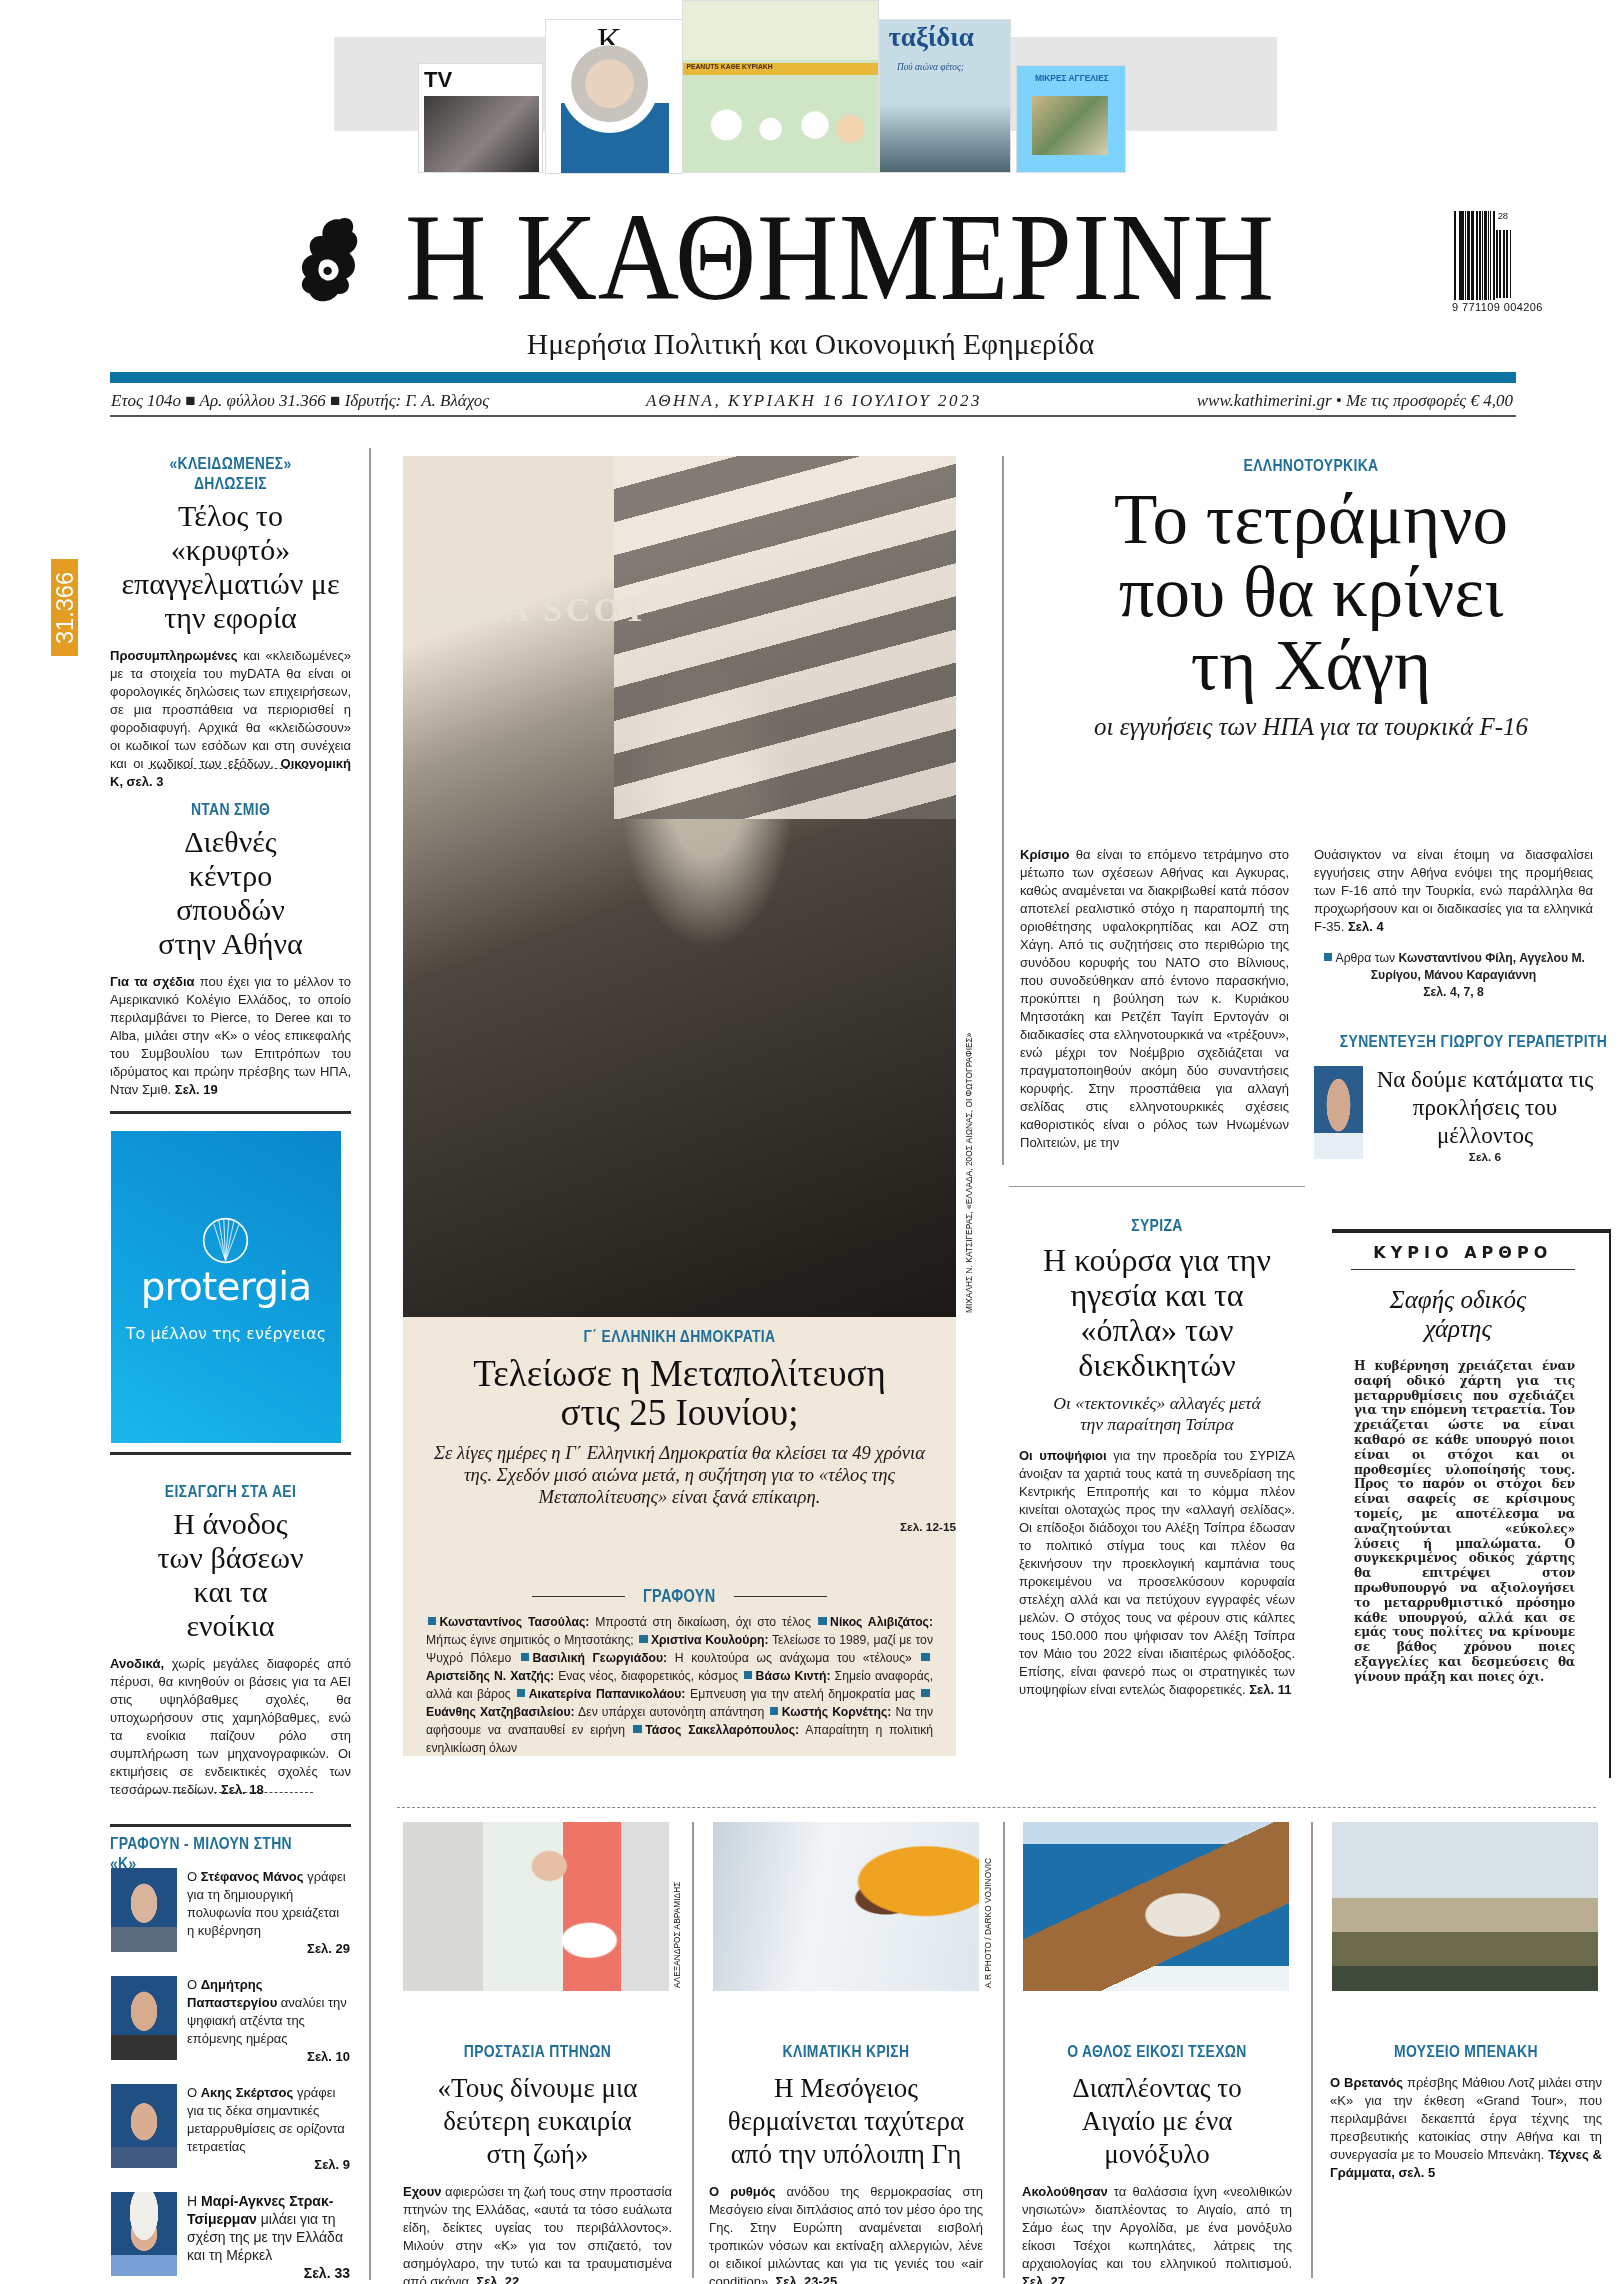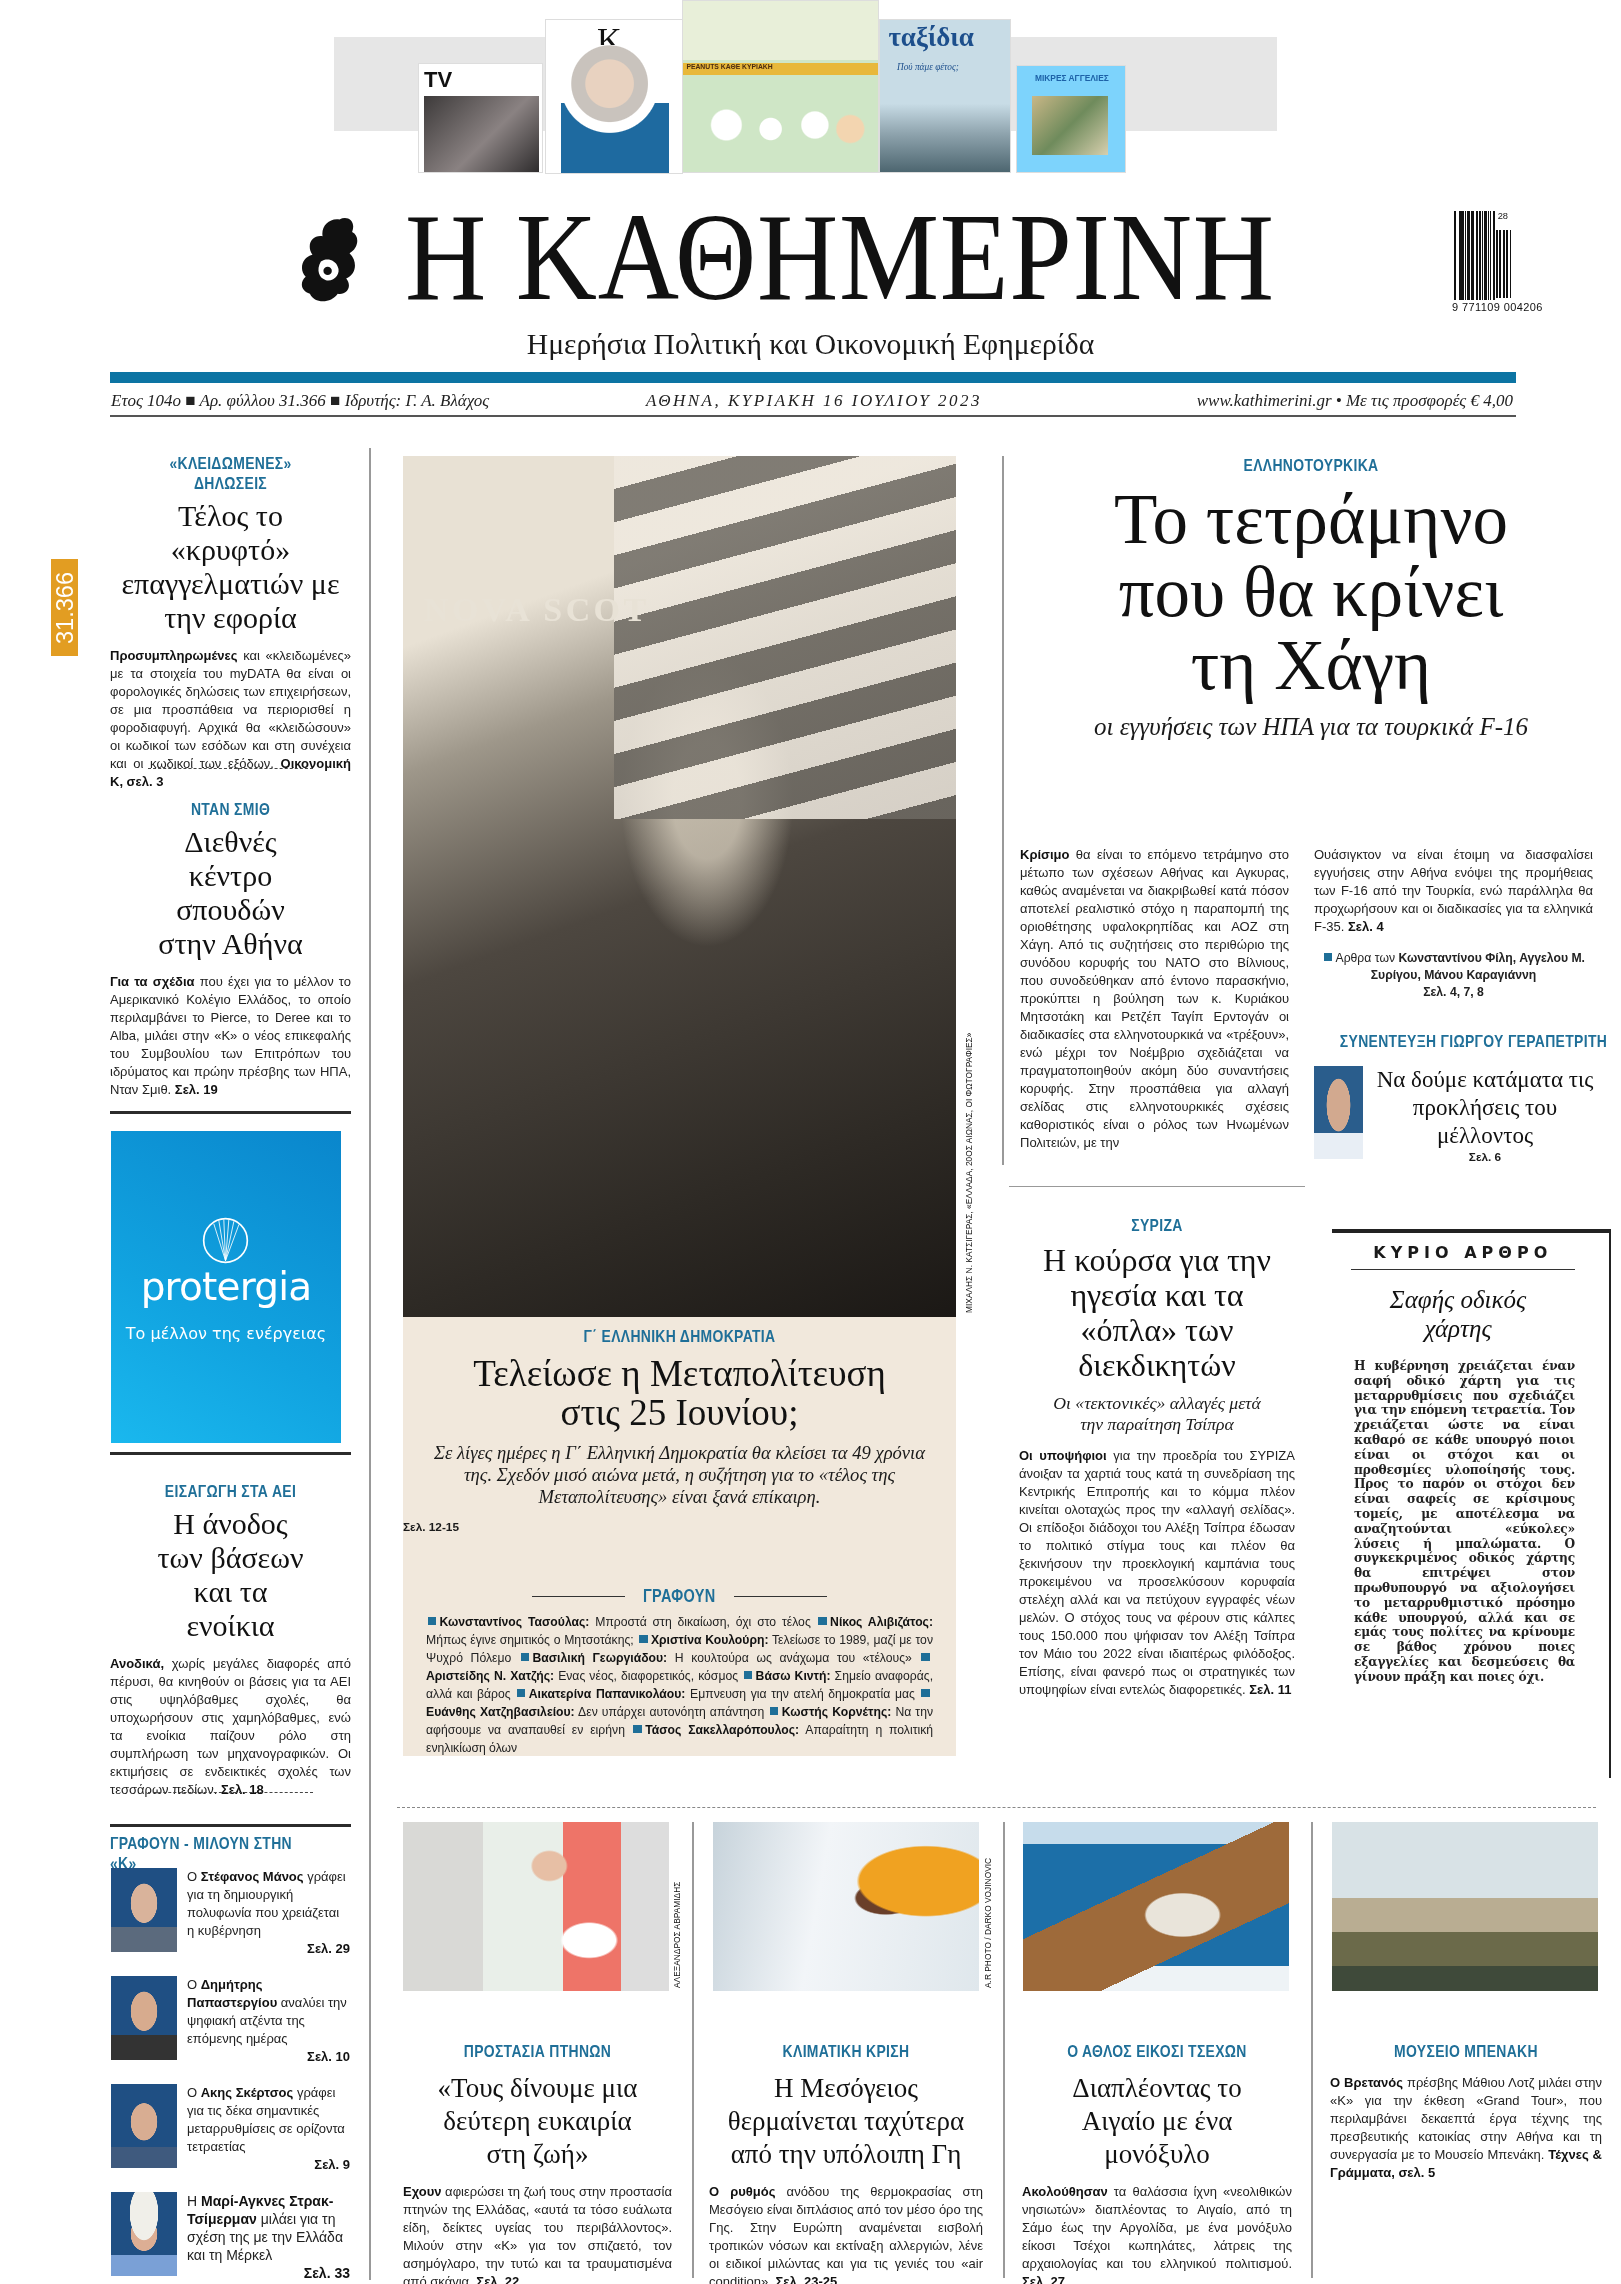--- a/index.html
+++ b/index.html
@@ -42,21 +42,21 @@
   <div style="position:absolute;left:51px;top:1.7px;font:34px 'Liberation Serif',serif;color:#111">K</div>
   <div style="position:absolute;left:15px;top:25px;width:108px;height:129px;background:radial-gradient(circle at 45% 30%,#e8d2c0 0 22%,#c9c3bd 23% 35%,#fff 36% 45%,transparent 46%),linear-gradient(#fff 0 45%,#1e6aa0 45%)"></div>
 </div>
 <div class="supp" style="left:682px;top:0;width:197px;height:173px;background:#cfe6c6">
   <div style="position:absolute;left:0;top:0;width:197px;height:59px;background:#e8efd9"></div>
   <div style="position:absolute;left:0;top:62px;width:197px;height:11.8px;background:#e8b83a;font:700 6.8px 'Liberation Sans',sans-serif;color:#4b2c10;padding-left:3.4px">PEANUTS ΚΑΘΕ ΚΥΡΙΑΚΗ</div>
   <div style="position:absolute;left:8.4px;top:84px;width:177px;height:80px;background:radial-gradient(circle at 20% 50%,#fff 0 10%,transparent 11%),radial-gradient(circle at 45% 55%,#fff 0 10%,transparent 11%),radial-gradient(circle at 70% 50%,#fff 0 10%,transparent 11%),radial-gradient(circle at 90% 55%,#f3d5b0 0 8%,transparent 9%)"></div>
 </div>
 <div class="supp" style="left:879px;top:19.4px;width:132px;height:154px;background:linear-gradient(#c8dce6 0 55%,#8ea3ad 75%,#4d6670)">
   <div style="position:absolute;left:8.4px;top:1.7px;font:700 27px 'Liberation Serif',serif;color:#1d4f8c">ταξίδια</div>
-  <div style="position:absolute;left:17px;top:42px;font:italic 9.3px 'Liberation Serif',serif;color:#1d4f8c">Πού πάμε φέτος;</div>
+  <div style="position:absolute;left:17px;top:42px;font:italic 9.3px 'Liberation Serif',serif;color:#1d4f8c">Πού αιώνα φέτος;</div>
 </div>
 <div class="supp" style="left:1016px;top:65px;width:110px;height:108px;background:#7dd3fc">
   <div style="position:absolute;left:8.4px;top:6.8px;width:93px;font:700 8.4px 'Liberation Sans',sans-serif;color:#1d62a8;text-align:center">ΜΙΚΡΕΣ ΑΓΓΕΛΙΕΣ</div>
   <div style="position:absolute;left:15px;top:29.6px;width:76px;height:59px;background:linear-gradient(135deg,#c9b787,#6f8b5c 50%,#d7cfae)"></div>
 </div>
 
 <div class="abs" style="left:297px;top:211px;width:68px;height:97px">
   <svg width="68" height="97" viewBox="0 0 80 115">
       <path d="M50 10 C60 5 70 12 65 25 C75 30 72 45 62 50 C72 60 70 75 58 80 C66 90 58 100 48 98 C40 110 20 110 15 98 C5 95 2 85 10 78 C2 70 5 55 18 52 C10 40 18 28 30 30 C28 18 38 8 50 10 Z" fill="#111"></path>
       <path d="M28 60 C35 55 45 58 48 66 C52 74 44 84 34 82 C26 80 22 70 28 60 Z" fill="#fff"></path>
@@ -144,21 +144,21 @@
   <div style="position:absolute;left:211px;top:0;width:342px;height:363px;background:repeating-linear-gradient(165deg,#efe9df 0 32px,#6e6a63 32px 64px);opacity:.85"></div>
   <div style="position:absolute;left:21px;top:135px;font:700 34px 'Liberation Serif',serif;color:#e8e2d6;letter-spacing:3.4px">NOVA SCOT</div>
 </div>
 <div class="abs credit" style="left:964px;top:1313px">ΜΙΧΑΛΗΣ Ν. ΚΑΤΣΙΓΕΡΑΣ, «ΕΛΛΑΔΑ, 20ΟΣ ΑΙΩΝΑΣ, ΟΙ ΦΩΤΟΓΡΑΦΙΕΣ»</div>
 
 <div class="abs" style="left:403px;top:1317px;width:553px;height:439px;background:#f1e8dc"></div>
 <div class="abs" style="left:403px;top:1327px;width:553px">
   <div class="kicker" style="font-size:17px">Γ΄ ΕΛΛΗΝΙΚΗ ΔΗΜΟΚΡΑΤΙΑ</div>
   <div class="hl" style="font-size:37px;line-height:39px;margin-top:6.8px;padding:0 51px">Τελείωσε η Μεταπολίτευση στις 25 Ιουνίου;</div>
   <div class="ital" style="font-size:18.6px;line-height:22px;margin-top:10px;padding:0 25px">Σε λίγες ημέρες η Γ΄ Ελληνική Δημοκρατία θα κλείσει τα 49 χρόνια της. Σχεδόν μισό αιώνα μετά, η συζήτηση για το «τέλος της Μεταπολίτευσης» είναι ξανά επίκαιρη.</div>
-  <div style="text-align:left;font:700 11.8px 'Liberation Sans',sans-serif;margin-top:11.8px">Σελ. 12-15</div>
+  <div style="text-align:right;font:700 11.8px 'Liberation Sans',sans-serif;margin-top:11.8px">Σελ. 12-15</div>
 </div>
 <div class="abs" style="left:403px;top:1586px;width:553px;display:flex;align-items:center;justify-content:center;gap:10px">
   <span style="display:inline-block;width:93px;height:0.8px;background:#333"></span>
   <span class="kicker" style="font-size:17.7px">ΓΡΑΦΟΥΝ</span>
   <span style="display:inline-block;width:93px;height:0.8px;background:#333"></span>
 </div>
 <div class="abs body" style="left:426px;top:1613px;width:507px;font-size:12.2px;line-height:18px">
   <span class="sq"></span><b>Κωνσταντίνος Τασούλας:</b> <span>Μπροστά στη δικαίωση, όχι στο τέλος</span>
   <span class="sq"></span><b>Νίκος Αλιβιζάτος:</b> <span>Μήπως έγινε σημιτικός ο Μητσοτάκης;</span>
   <span class="sq"></span><b>Χριστίνα Κουλούρη:</b> <span>Τελείωσε το 1989, μαζί με τον Ψυχρό Πόλεμο</span>

